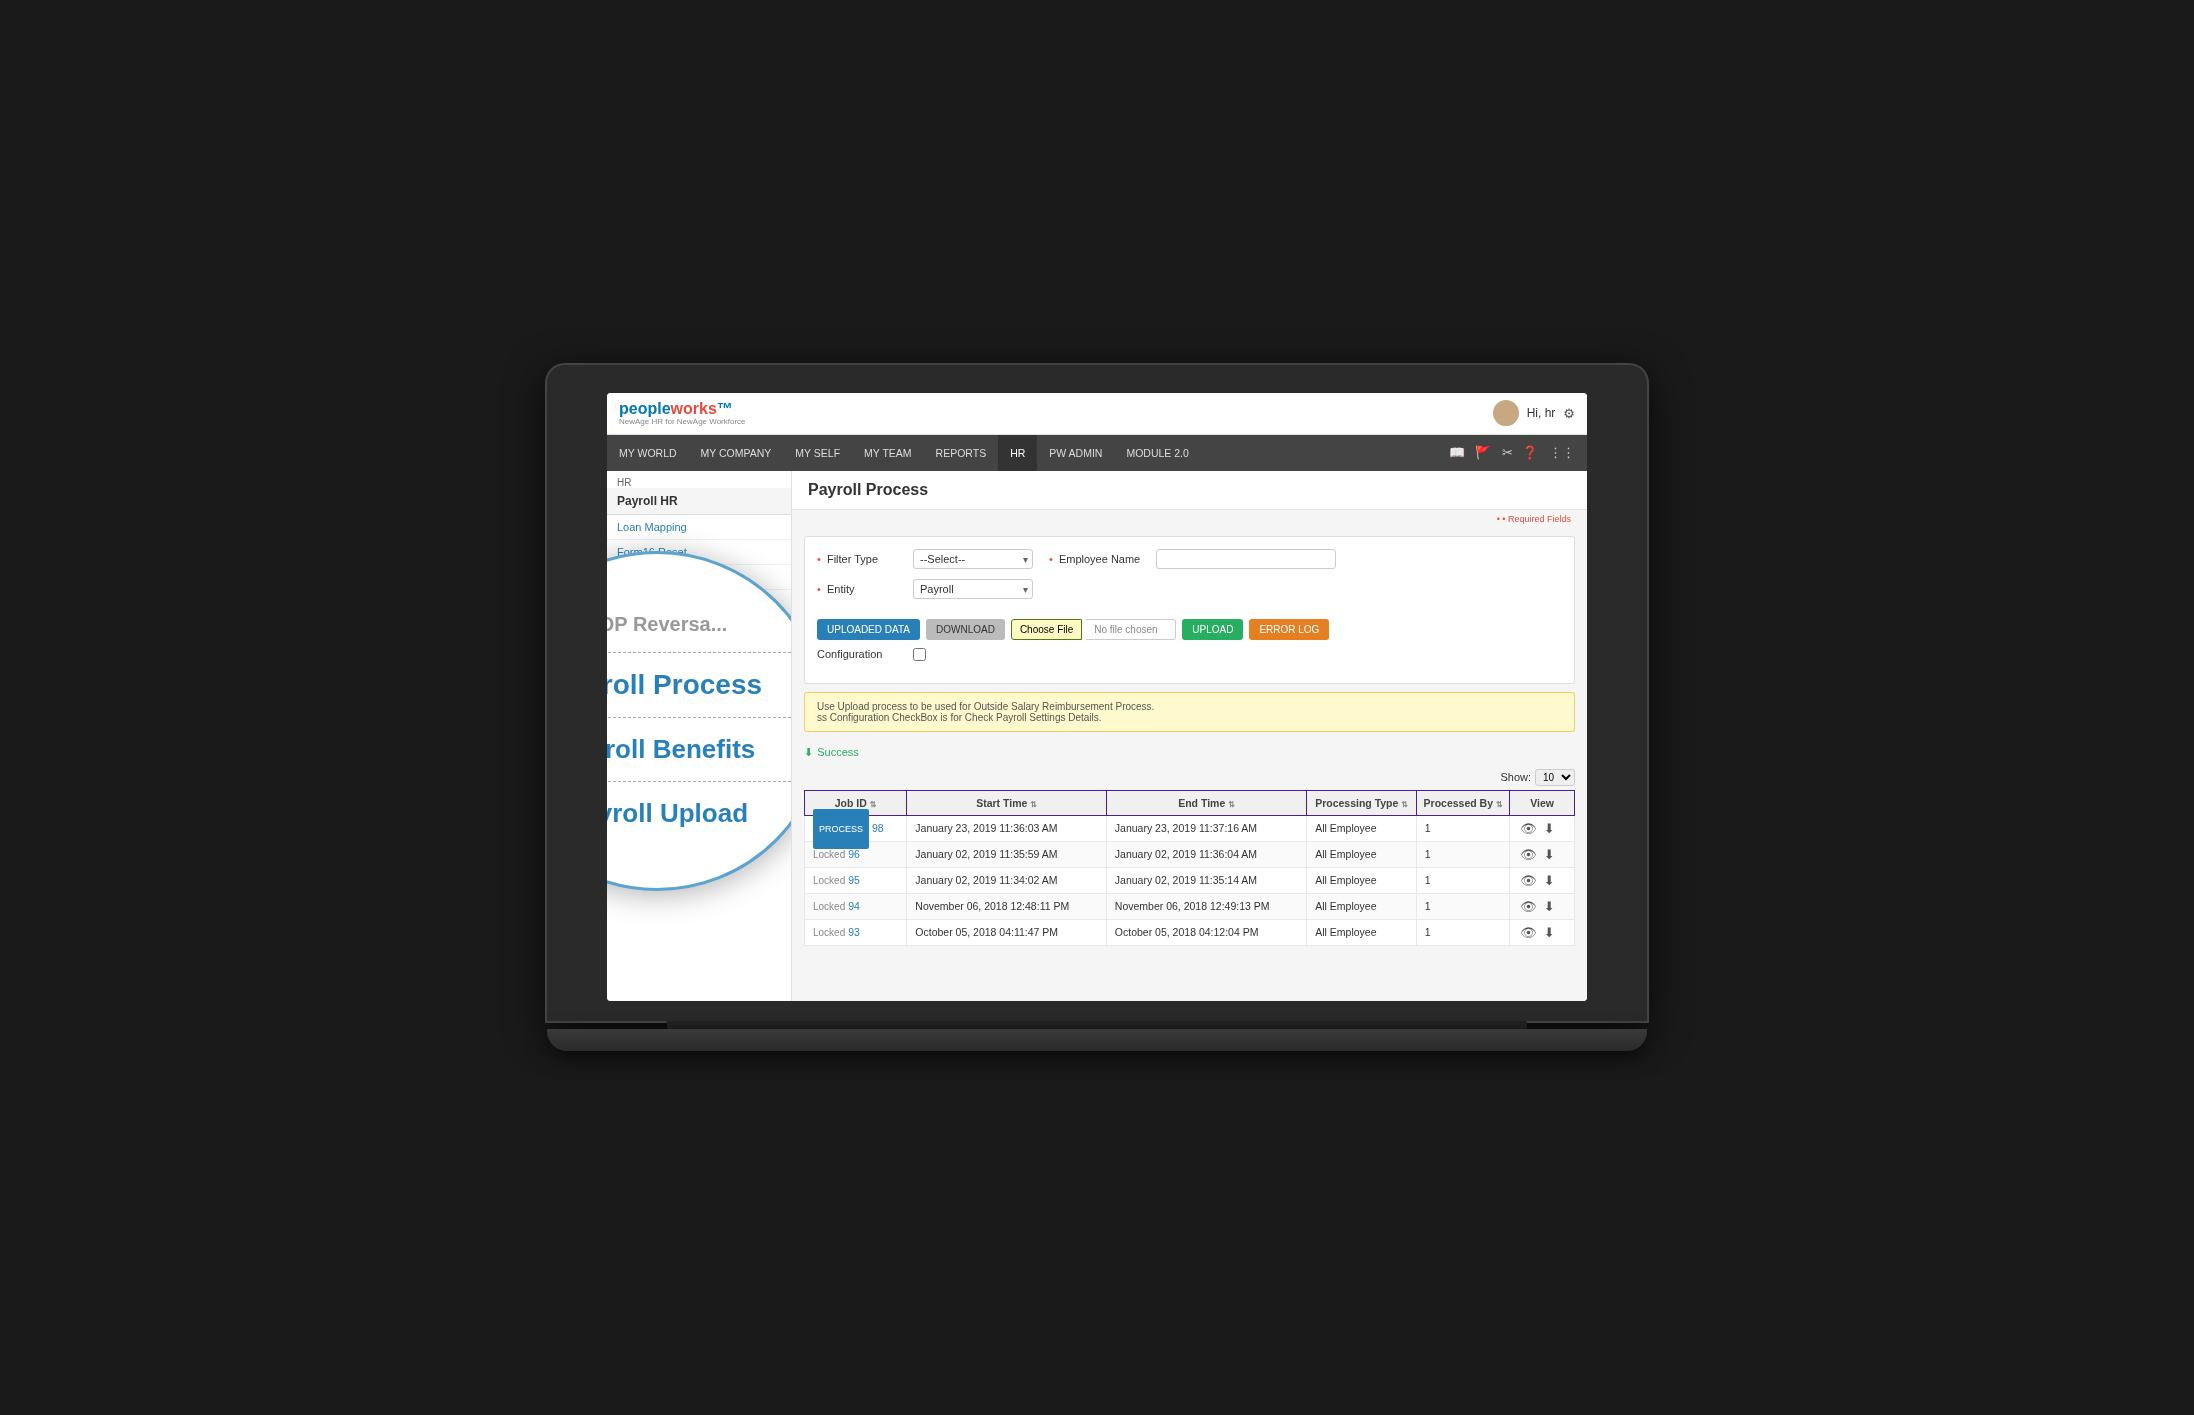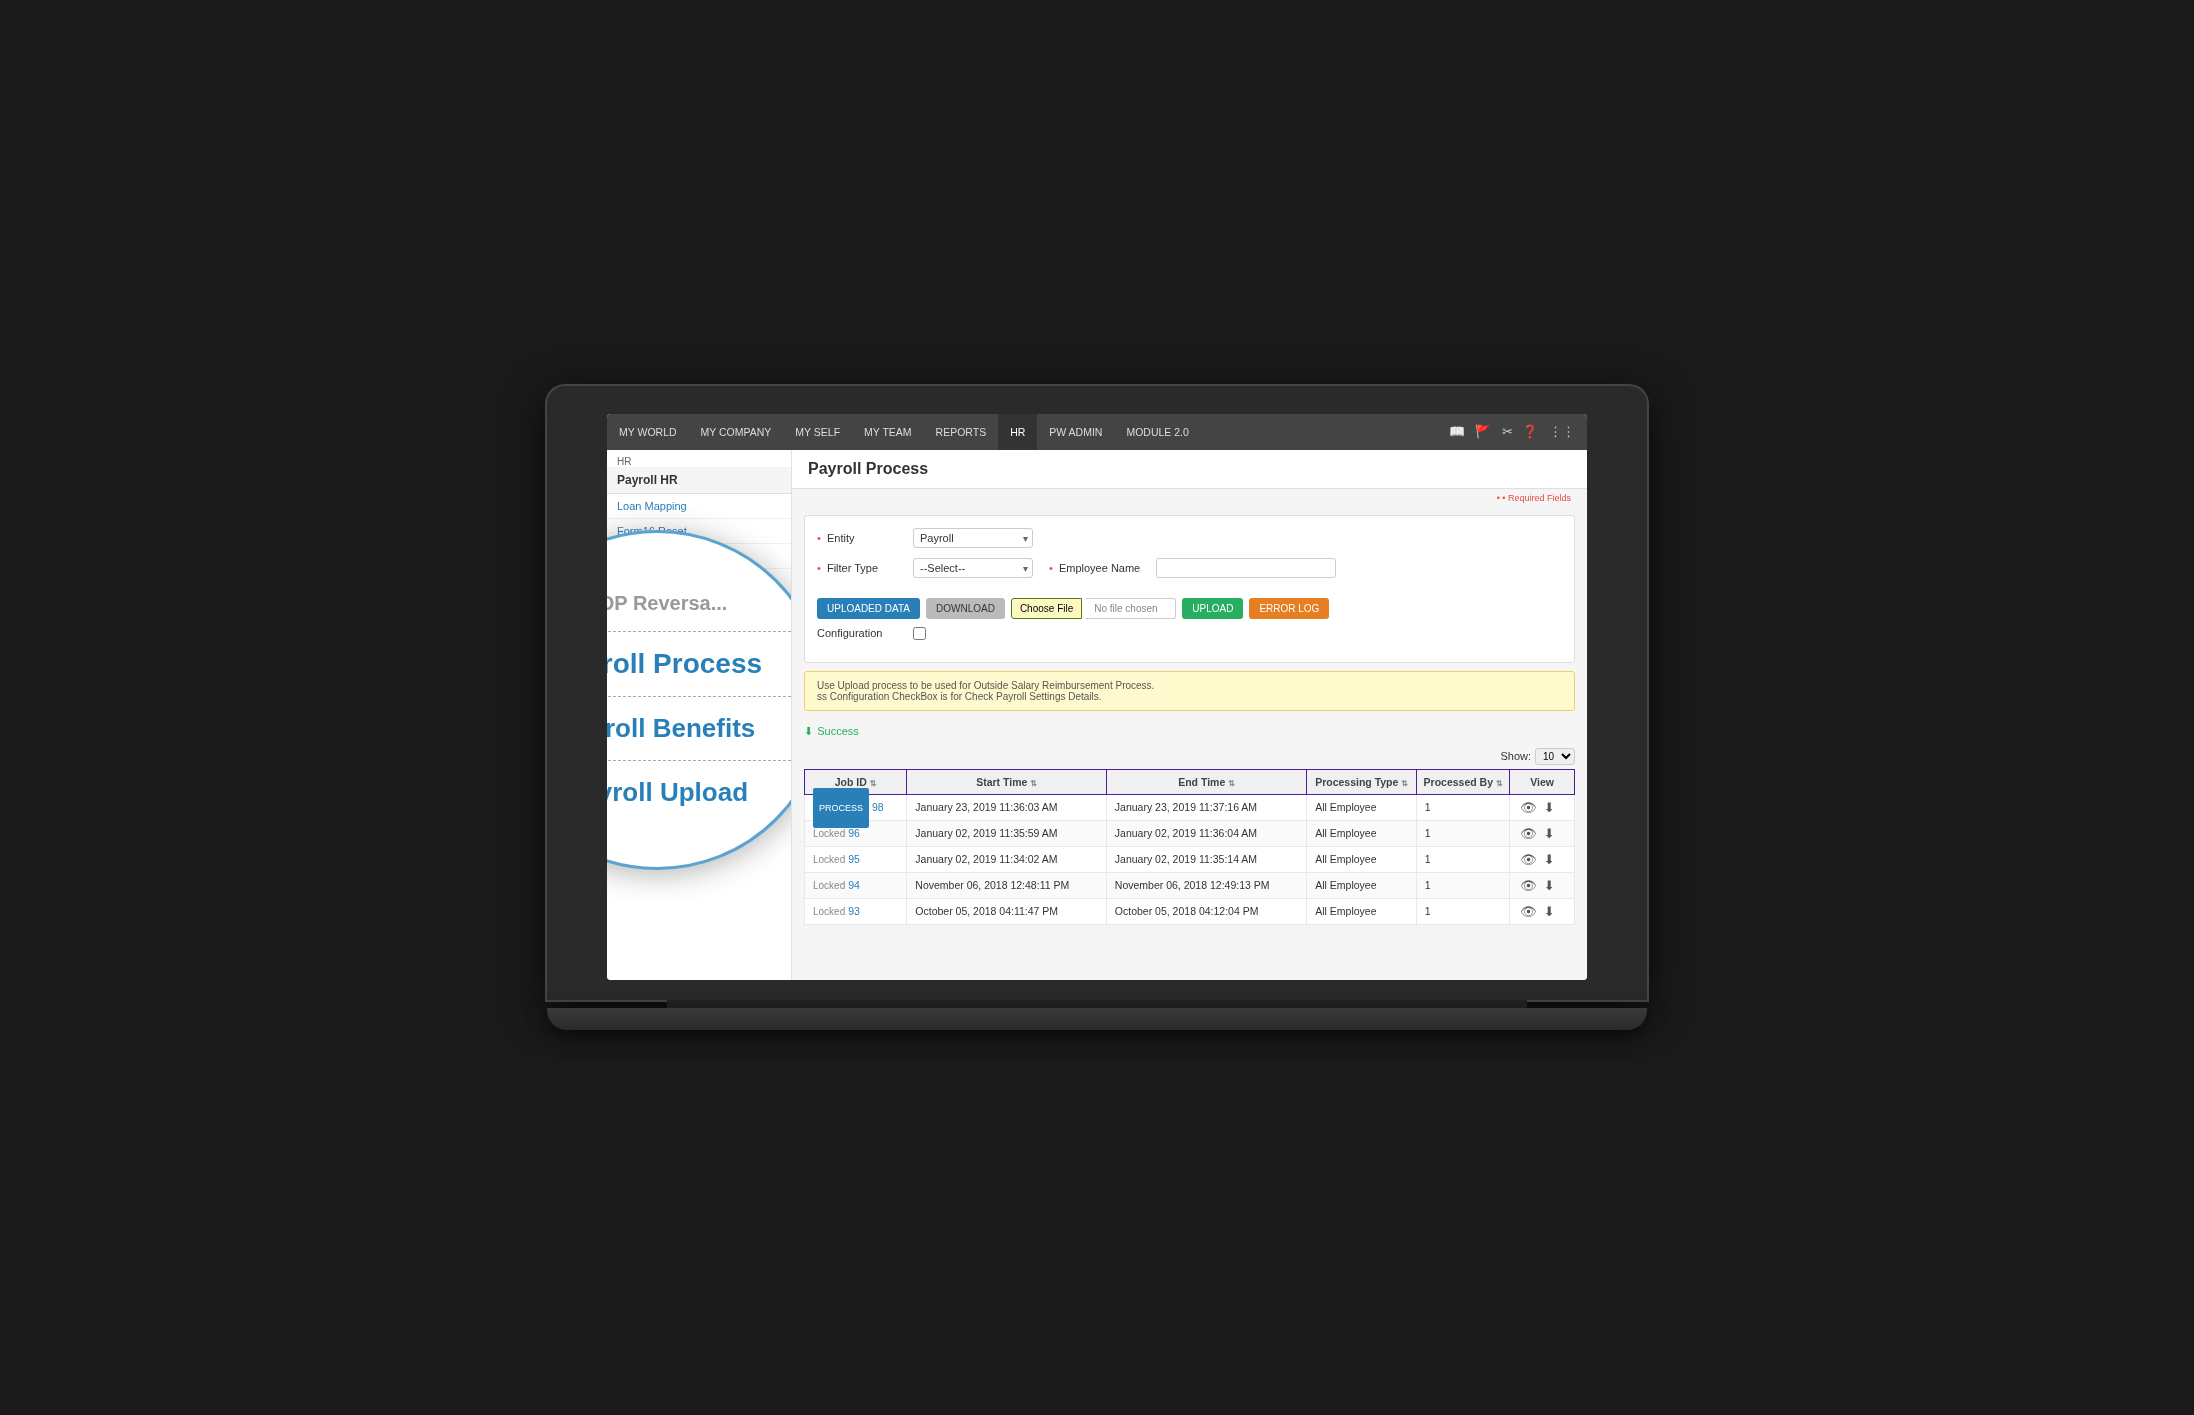--- a/index.html
+++ b/index.html
@@ -491,20 +491,38 @@
       margin: 0 12px 12px 12px;
     }
   </style>
 </head>
 <body>
 
 <div class="laptop-outer">
   <div class="laptop-screen-bezel">
     <div class="laptop-screen">
 
+      <div class="app-header">
+        <div class="logo-area">
+          <div>
+            <span class="logo-text">people<span>works</span>™</span>
+            <span class="logo-sub">NewAge HR for NewAge Workforce</span>
+          </div>
+        </div>
+        <div class="header-right">
+          <div class="avatar">
+            <svg width="26" height="26" viewBox="0 0 26 26">
+              <circle cx="13" cy="10" r="6" fill="#c8a882"></circle>
+              <ellipse cx="13" cy="23" rx="10" ry="7" fill="#c8a882"></ellipse>
+            </svg>
+          </div>
+          <span class="hi-text">Hi, hr</span>
+          <span class="gear-icon">⚙</span>
+        </div>
+      </div>
 
       <div class="nav-bar">
         <div class="nav-item">MY WORLD</div>
         <div class="nav-item">MY COMPANY</div>
         <div class="nav-item">MY SELF</div>
         <div class="nav-item">MY TEAM</div>
         <div class="nav-item">REPORTS</div>
         <div class="nav-item active">HR</div>
         <div class="nav-item">PW ADMIN</div>
         <div class="nav-item">MODULE 2.0</div>
@@ -552,44 +570,44 @@
 
           <div class="required-note">
             <span style="color:#e74c3c;">•</span>
             <span>• Required Fields</span>
           </div>
 
           <div class="form-section">
             <div class="form-row">
               <label class="form-label">
                 <span class="required-star">• </span>
-                <span>Entity</span>
-              </label>
-              <div class="select-wrapper">
-                <select class="form-select">
-                  <option>Payroll</option>
-                </select>
-              </div>
-            </div>
-
-            <div class="form-row">
-              <label class="form-label">
-                <span class="required-star">• </span>
                 <span>Filter Type</span>
               </label>
               <div class="select-wrapper">
                 <select class="form-select">
                   <option>--Select--</option>
                 </select>
               </div>
               <label class="form-label">
                 <span class="required-star">• </span>
                 <span>Employee Name</span>
               </label>
               <input class="form-input" type="text" value="" style="">
+            </div>
+
+            <div class="form-row">
+              <label class="form-label">
+                <span class="required-star">• </span>
+                <span>Entity</span>
+              </label>
+              <div class="select-wrapper">
+                <select class="form-select">
+                  <option>Payroll</option>
+                </select>
+              </div>
             </div>
 
             <div class="upload-row">
               <button class="btn-blue">UPLOADED DATA</button>
               <button class="btn-gray">DOWNLOAD</button>
               <div class="file-input-group">
                 <label class="file-input-label">
                   <span>Choose File</span>
                   
                 </label>

